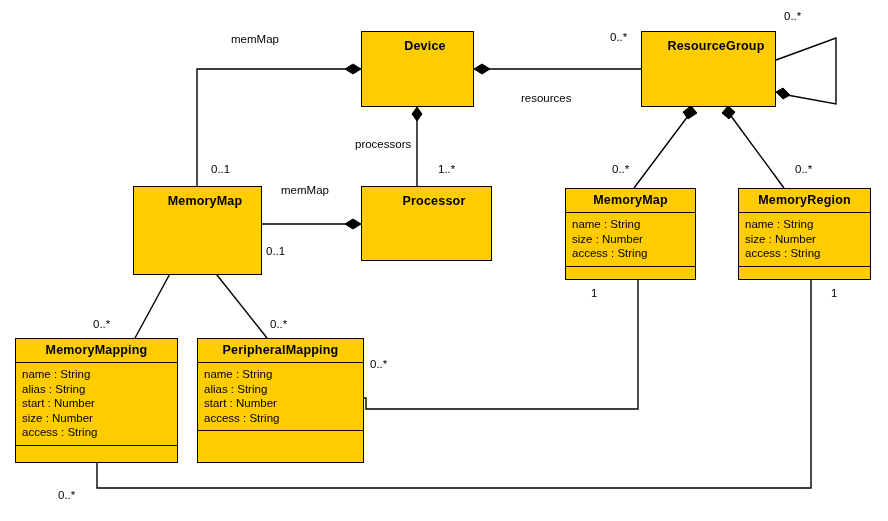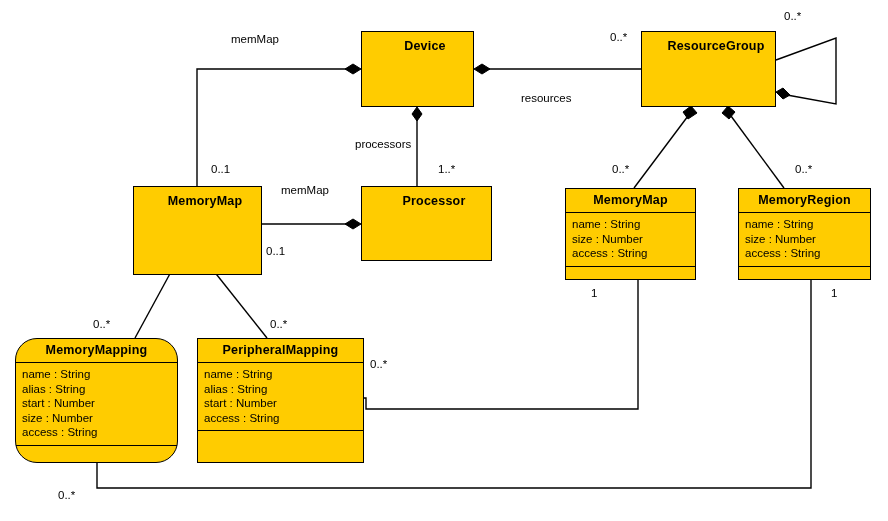--- a/index.html
+++ b/index.html
@@ -172,21 +172,21 @@
   <div class="uml-class has-compartments" style="left:738px; top:188px; width:133px; height:92px;">
     <div class="uml-name-band">MemoryRegion</div>
     <div class="uml-attrs">
       <div class="uml-attr">name : String</div>
       <div class="uml-attr">size : Number</div>
       <div class="uml-attr">access : String</div>
     </div>
     <div class="uml-ops"></div>
   </div>
 
-  <div class="uml-class has-compartments" style="left:15px; top:338px; width:163px; height:125px;border-radius:22px;">
+  <div class="uml-class has-compartments" style="left:15px; top:338px; width:163px; height:125px;">
     <div class="uml-name-band">MemoryMapping</div>
     <div class="uml-attrs">
       <div class="uml-attr">name : String</div>
       <div class="uml-attr">alias : String</div>
       <div class="uml-attr">start : Number</div>
       <div class="uml-attr">size : Number</div>
       <div class="uml-attr">access : String</div>
     </div>
     <div class="uml-ops"></div>
   </div>

